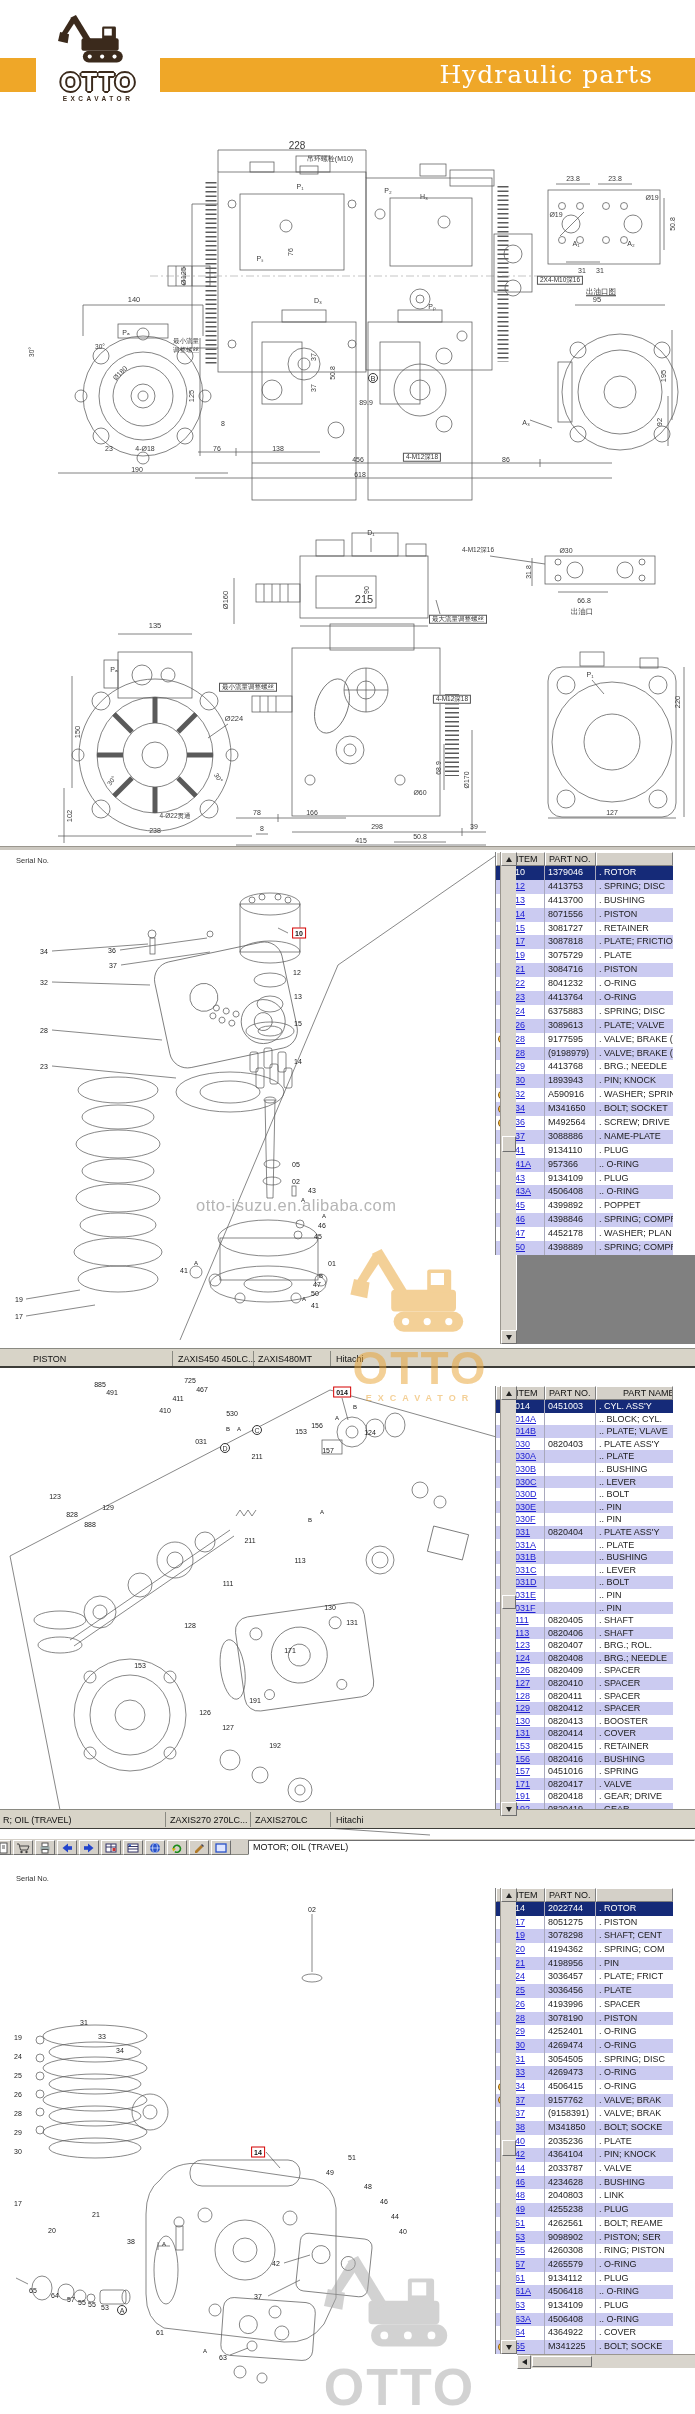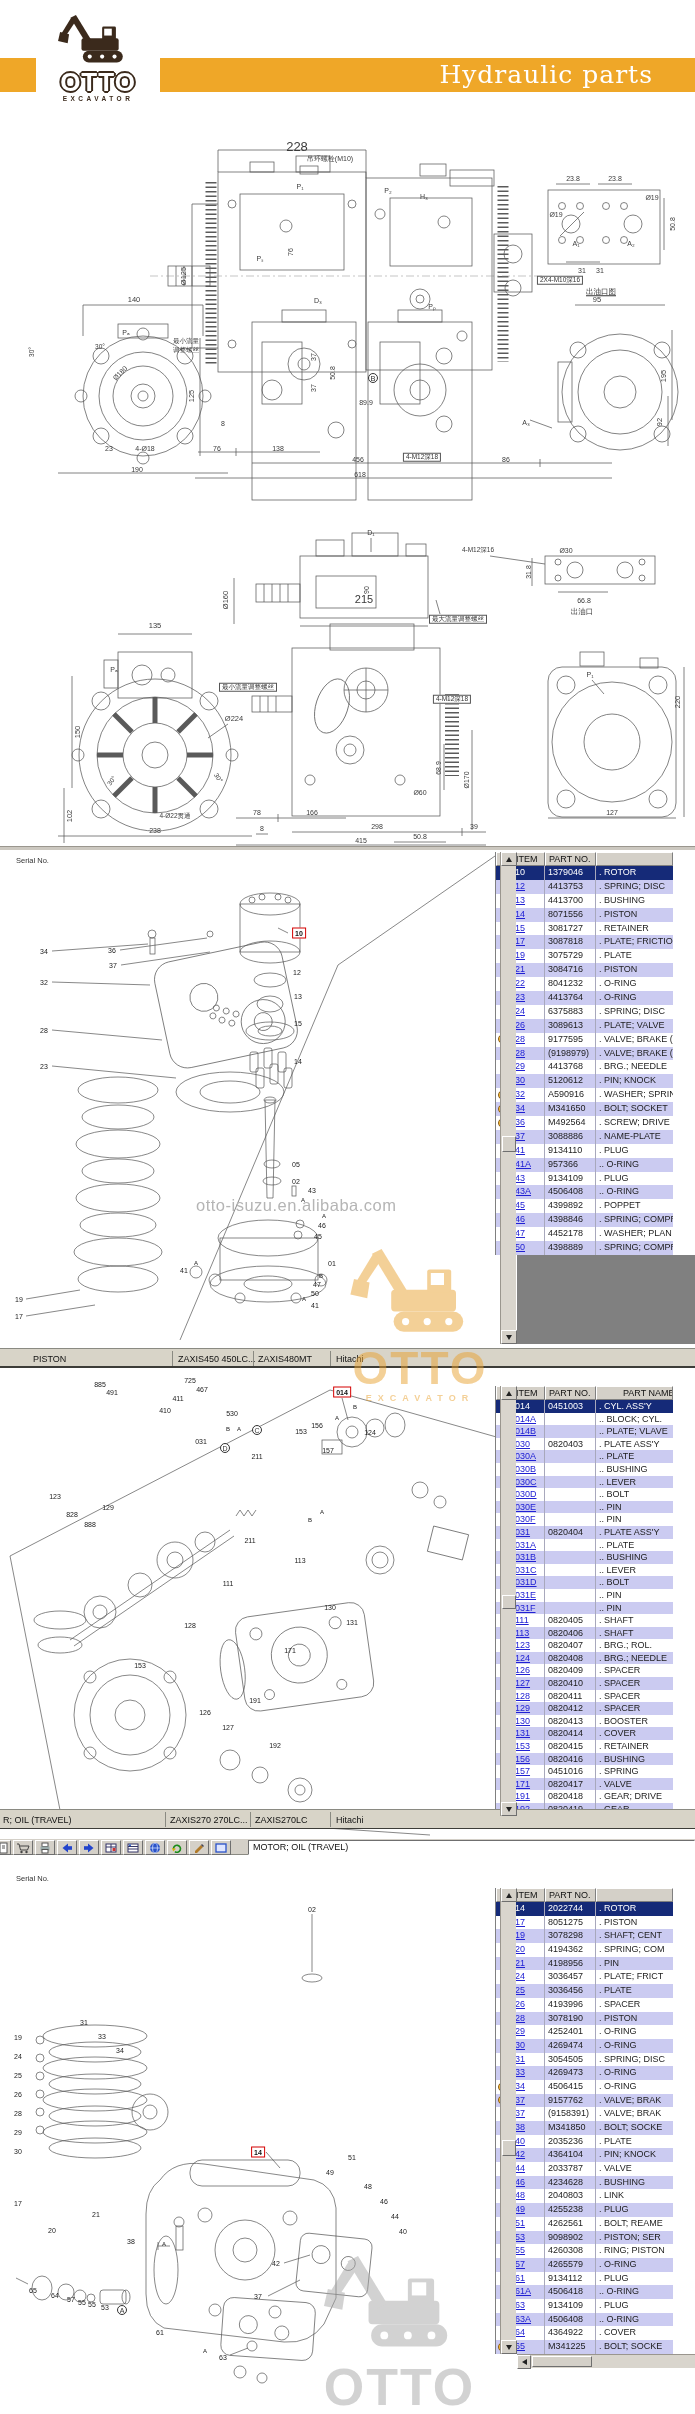--- a/index.html
+++ b/index.html
@@ -488,21 +488,21 @@
       </div>
       <div class="prow">
         <div class="c-icon"></div>
         <div class="c-item">29</div>
         <div class="c-part">4413768</div>
         <div class="c-desc">. BRG.; NEEDLE</div>
       </div>
       <div class="prow alt">
         <div class="c-icon"></div>
         <div class="c-item">30</div>
-        <div class="c-part">5120612</div>
+        <div class="c-part">1893943</div>
         <div class="c-desc">. PIN; KNOCK</div>
       </div>
       <div class="prow">
         <div class="c-icon"><span class="sicon">S</span></div>
         <div class="c-item">32</div>
         <div class="c-part">A590916</div>
         <div class="c-desc">. WASHER; SPRIN</div>
       </div>
       <div class="prow alt">
         <div class="c-icon"><span class="sicon">S</span></div>
@@ -1232,21 +1232,21 @@
   </div>
 
   <div class="wm" style="left:262px;top:2243px;width:275px;color:#a6a6a6;opacity:.5">
     <svg width="180" height="118" viewBox="0 0 120 90">
         <use href="#excv"></use>
       </svg>
     <div class="wm-otto" style="font-size:52px">OTTO</div>
 
   </div>
 
-<span class="ann" style="left: 297px; top: 146px; font-size: 13px; color: rgb(58, 58, 58); transform: translate(-50%, -50%);">228</span>
+<span class="ann" style="left: 297px; top: 146px; font-size: 10px; color: rgb(58, 58, 58); transform: translate(-50%, -50%);">228</span>
     <span class="ann" style="left: 330px; top: 158px; font-size: 7px; color: rgb(58, 58, 58); transform: translate(-50%, -50%);">吊环螺栓(M10)</span>
     <span class="ann" style="left: 184px; top: 276px; font-size: 7.5px; color: rgb(58, 58, 58); transform: translate(-50%, -50%) rotate(-90deg);">Ø125</span>
     <span class="ann" style="left: 290px; top: 252px; font-size: 7px; color: rgb(58, 58, 58); transform: translate(-50%, -50%) rotate(-90deg);">76</span>
     <span class="ann" style="left: 300px; top: 186px; font-size: 7px; color: rgb(58, 58, 58); transform: translate(-50%, -50%);">P₁</span>
     <span class="ann" style="left: 388px; top: 190px; font-size: 7px; color: rgb(58, 58, 58); transform: translate(-50%, -50%);">P₂</span>
     <span class="ann" style="left: 424px; top: 196px; font-size: 7px; color: rgb(58, 58, 58); transform: translate(-50%, -50%);">H₃</span>
     <span class="ann" style="left: 260px; top: 258px; font-size: 7px; color: rgb(58, 58, 58); transform: translate(-50%, -50%);">Pₛ</span>
     <span class="ann" style="left: 318px; top: 300px; font-size: 7px; color: rgb(58, 58, 58); transform: translate(-50%, -50%);">D₃</span>
     <span class="ann" style="left: 432px; top: 306px; font-size: 7px; color: rgb(58, 58, 58); transform: translate(-50%, -50%);">Pₚ</span>
     <span class="ann" style="left: 573px; top: 178px; font-size: 7px; color: rgb(58, 58, 58); transform: translate(-50%, -50%);">23.8</span>

